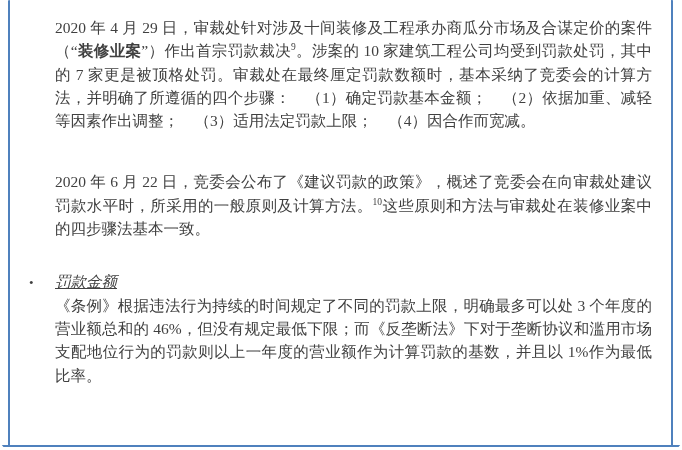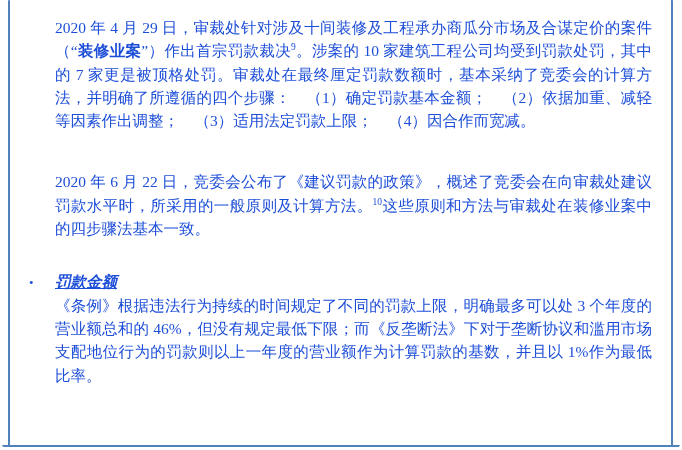--- a/index.html
+++ b/index.html
@@ -5,21 +5,21 @@
   :root { --table-border: #4f81bd; }
   * { box-sizing: border-box; }
   html, body { margin: 0; padding: 0; background: #ffffff; }
   .page {
     position: relative;
     width: 682px;
     height: 450px;
     background: #ffffff;
     overflow: hidden;
     font-family: "Liberation Serif", "DejaVu Serif", serif;
-    color: #1d4ed8;
+    color: #404040;
     border-radius: 11px;
   }
   .tborder { position: absolute; background: var(--table-border); }
   .tb-left   { left: 8px;   top: 0; width: 2px; height: 446px; }
   .tb-right  { left: 671px; top: 0; width: 2px; height: 446px; }
   .tb-bottom { left: 0; top: 445px; width: 682px; height: 2px; }
   .content {
     position: absolute;
     left: 55px;
     top: 16px;
@@ -42,21 +42,20 @@
   .bullet-marker {
     position: absolute;
     left: -26px;
     top: 1px;
     font-size: 13px;
     font-style: normal;
   }
   .bullet-title {
     font-style: italic;
     text-decoration: underline;
-    font-weight: bold;
   }
 </style>
 </head>
 <body>
 
 <div class="page">
 
   <div class="tborder tb-left"></div>
   <div class="tborder tb-right"></div>
   <div class="tborder tb-bottom"></div>

